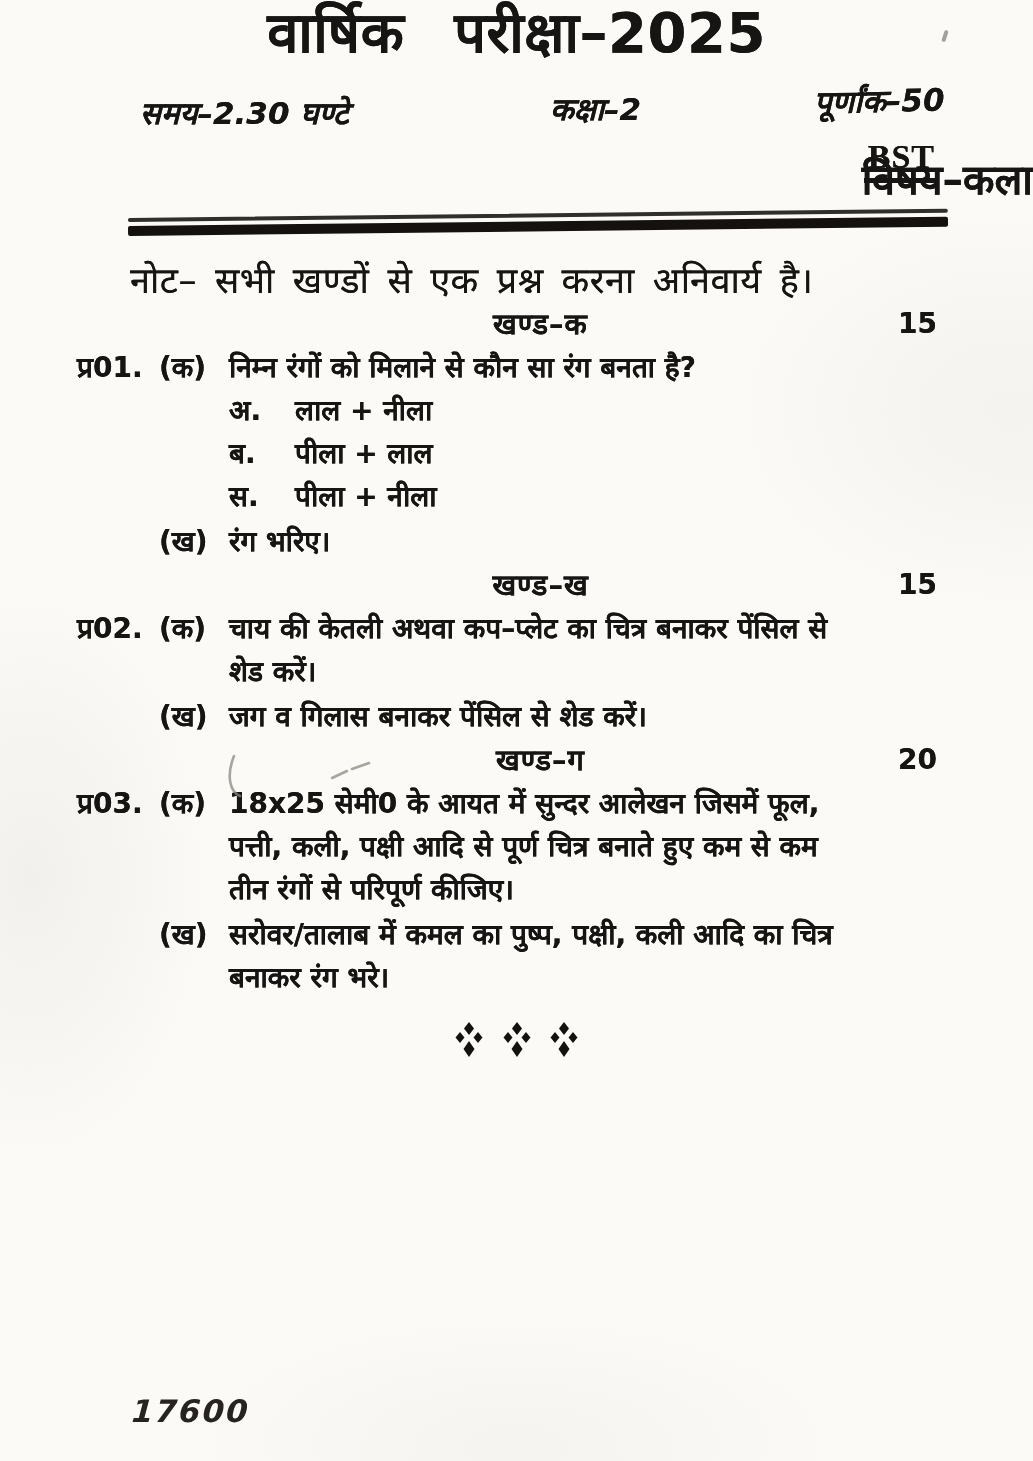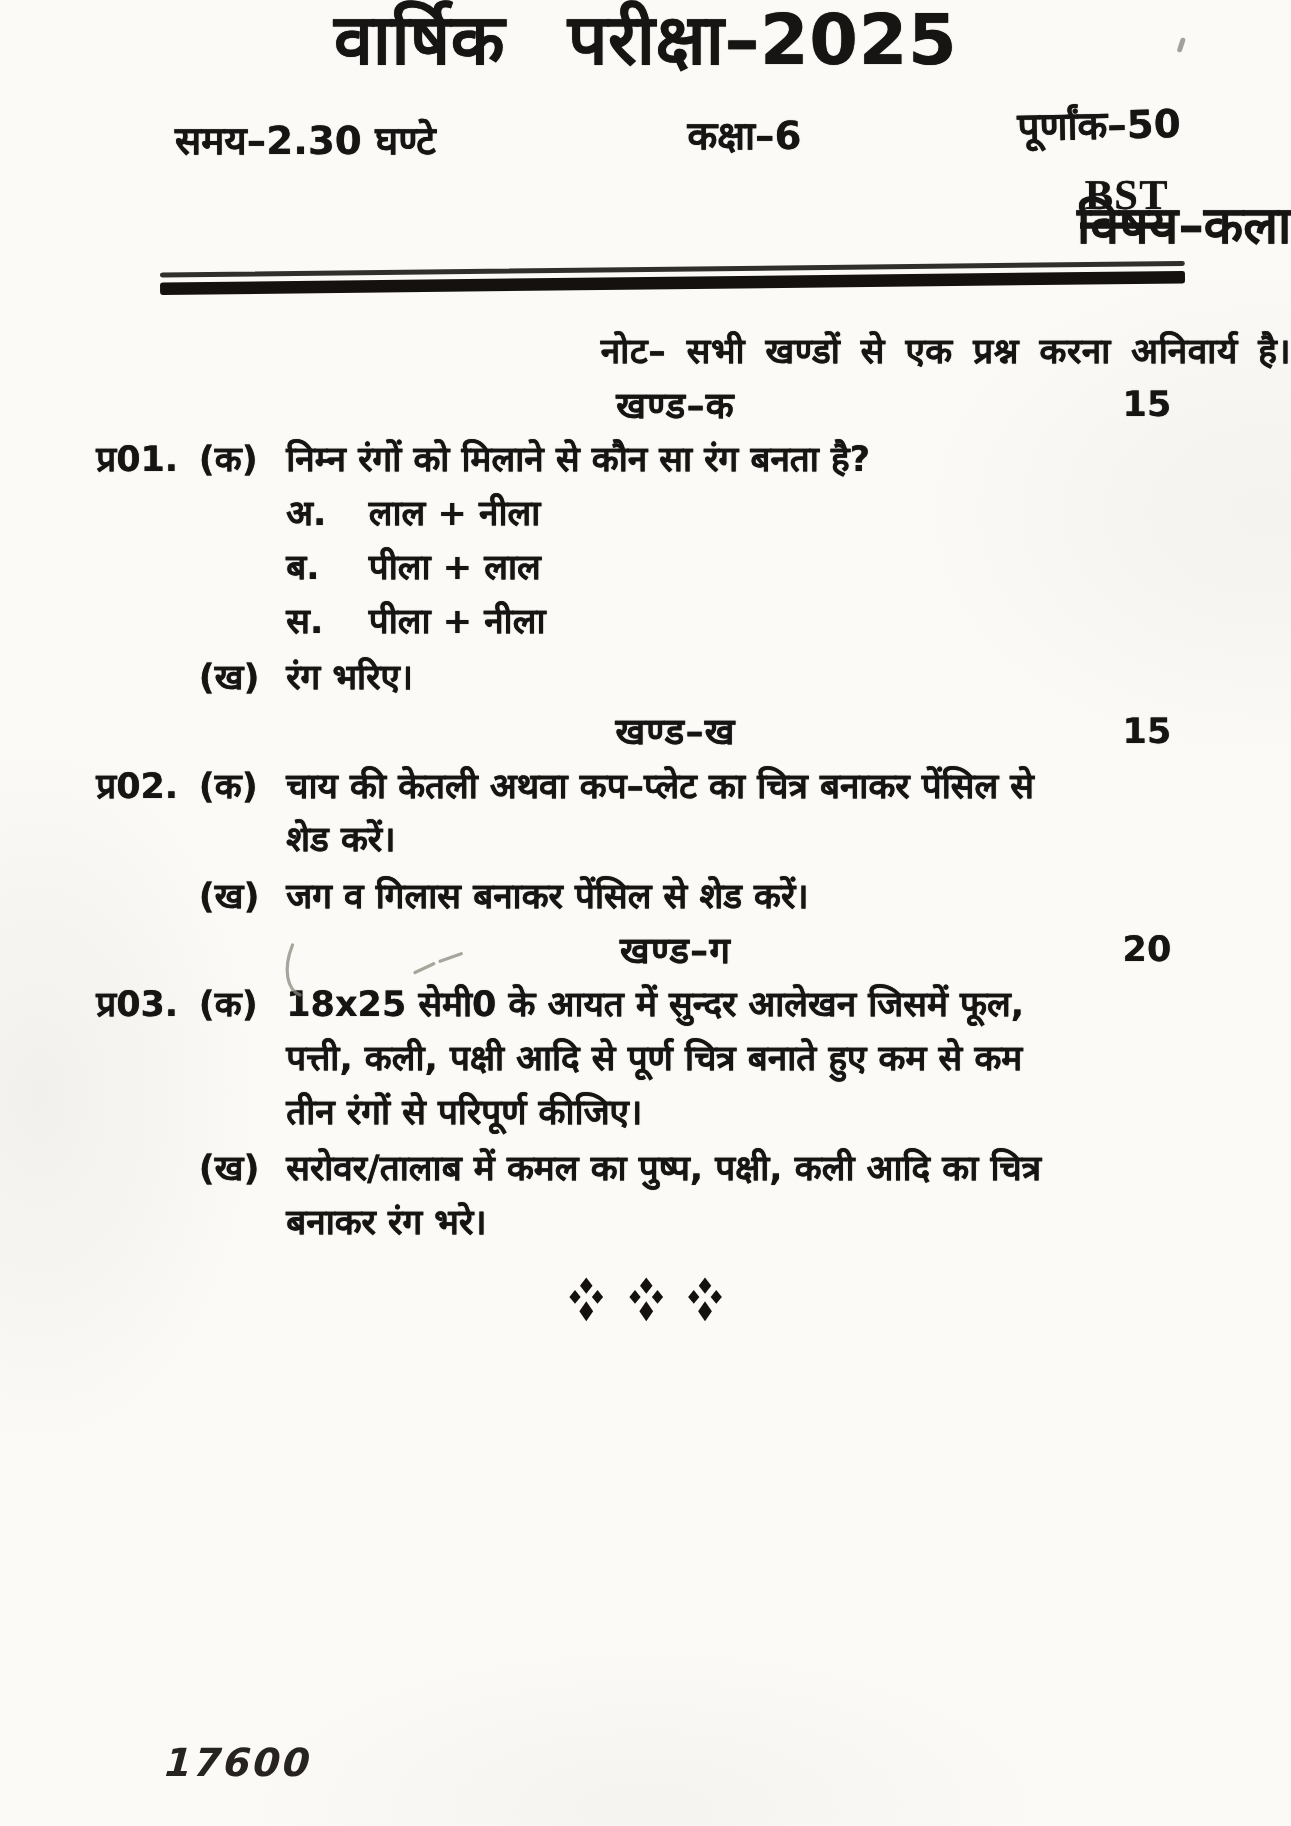--- a/index.html
+++ b/index.html
@@ -33,41 +33,41 @@
   .title{
     margin:0; 
     text-align:center;
     font-size:56px; line-height:66px; font-weight:700;
     word-spacing:30px; letter-spacing:0.5px;
   }
 
   .info-row{
     display:flex; justify-content:space-between; align-items:flex-end;
     padding:0 88px 0 140px; margin-top:26px;
-    font-size:31px; line-height:42px; font-weight:700;
+    font-size:31px; line-height:42px; font-weight:700;font-style:italic;
   }
   .info-class{ transform:translate(14px,-4px); }
   .info-marks{ transform:translateY(-12px) rotate(-1.2deg); }
 
   .subject{
     text-align:right; margin-top:20px;
     font-size:41px; line-height:52px; font-weight:700;
   }
 
   .rule{
     margin:12px 0 0 128px; width:820px;
     transform:rotate(-0.65deg); transform-origin:left center;
   }
   .rule-thin{ height:4px; background:#201d1a; border-radius:2px; opacity:.92; }
   .rule-thick{ height:10px; background:#14110e; margin-top:4px; border-radius:2px; }
 
   .note{
     margin:24px 0 0 130px;
-    font-size:28px; line-height:42px; font-weight:700;
-    letter-spacing:0.5px; word-spacing:6px;text-align:right;
+    font-size:36px; line-height:42px; font-weight:400;
+    letter-spacing:0.5px; word-spacing:6px;
   }
 
   .section-head{
     position:relative; text-align:center;
     font-size:29px; line-height:44px; font-weight:700;padding-left:20px;
   }
   .section-head .sh{ display:inline-block; transform:translateX(14px); letter-spacing:1px; }
   .section-head .marks{
     position:absolute; right:96px; top:0;
     font-size:28px; font-weight:700;
@@ -106,21 +106,21 @@
 <div class="page">
 
   <div class="speck"></div>
 
   <div class="corner-code ink">BST</div>
 
   <h1 class="title ink">वार्षिक परीक्षा–2025</h1>
 
   <div class="info-row">
     <span class="ink">समय–2.30 घण्टे</span>
-    <span class="ink info-class">कक्षा–6</span>
+    <span class="ink info-class">कक्षा–2</span>
     <span class="ink info-marks">पूर्णांक–50</span>
   </div>
 
   <div class="subject ink">विषय–कला</div>
 
   <div class="rule">
     <div class="rule-thin"></div>
     <div class="rule-thick"></div>
   </div>
 

